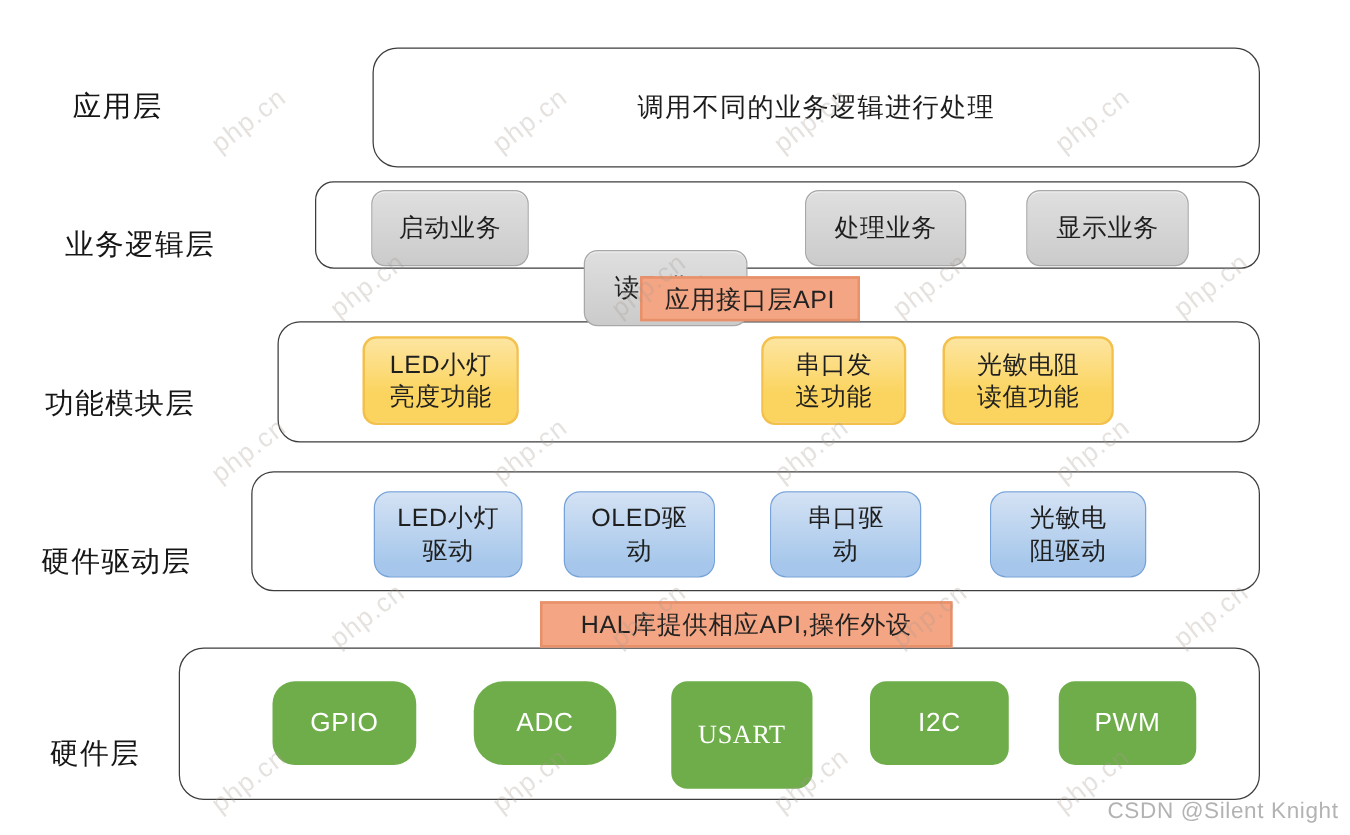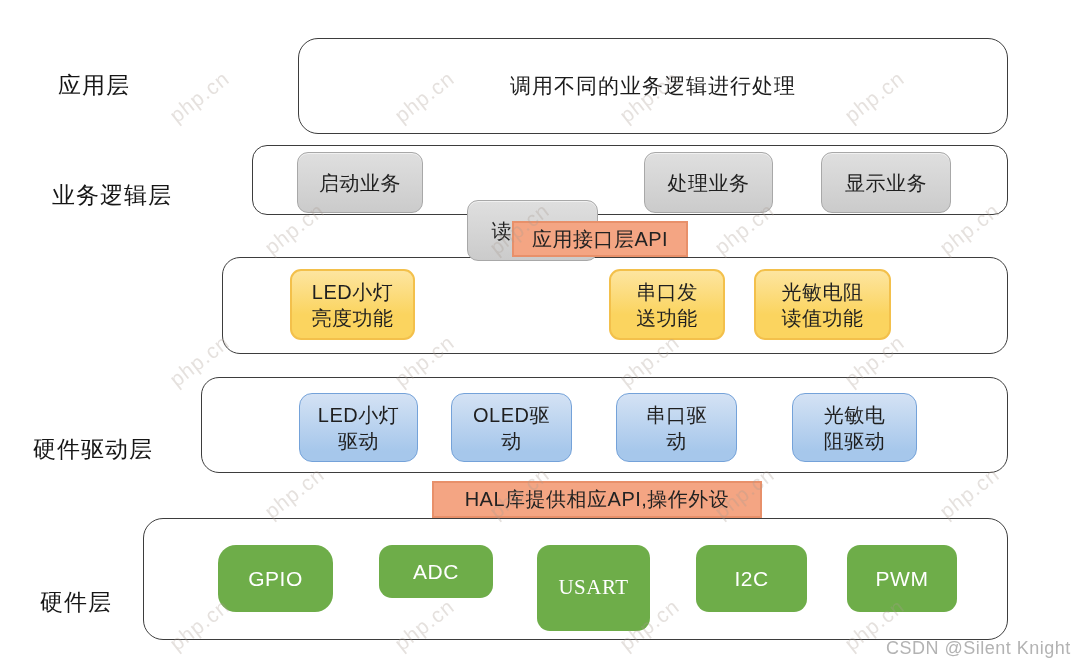--- a/index.html
+++ b/index.html
@@ -93,20 +93,21 @@
   }
   #wm-layer { position:absolute; inset:0; pointer-events:none; }
 </style>
 </head>
 <body>
 
 <div id="canvas">
 
   <div class="layer-label" style="left:58px;top:70px;">应用层</div>
   <div class="layer-label" style="left:52px;top:180px;">业务逻辑层</div>
+  <div class="layer-label" style="left:36px;top:307px;">功能模块层</div>
   <div class="layer-label" style="left:33px;top:434px;">硬件驱动层</div>
   <div class="layer-label" style="left:40px;top:587px;">硬件层</div>
 
   <div class="band" style="left:298px;top:38px;width:710px;height:96px;border-radius:20px;"></div>
   <div class="band" style="left:252px;top:145px;width:756px;height:70px;border-radius:15px;"></div>
   <div class="band" style="left:222px;top:257px;width:786px;height:97px;"></div>
   <div class="band" style="left:201px;top:377px;width:807px;height:96px;"></div>
   <div class="band" style="left:143px;top:518px;width:865px;height:122px;border-radius:20px;"></div>
 
   <div class="band-inner-text" style="left:298px;top:38px;width:710px;height:96px;">调用不同的业务逻辑进行处理</div>
@@ -130,21 +131,21 @@
   <div class="chip blue" style="left:451px;top:393px;width:121px;height:69px;">OLED驱
 动</div>
   <div class="chip blue" style="left:616px;top:393px;width:121px;height:69px;">串口驱
 动</div>
   <div class="chip blue" style="left:792px;top:393px;width:125px;height:69px;">光敏电
 阻驱动</div>
 
   <div class="connector" style="left:432px;top:481px;width:330px;height:37px;">HAL库提供相应API,操作外设</div>
 
   <div class="chip green" style="left:218px;top:545px;width:115px;height:67px;border-radius:18px;">GPIO</div>
-  <div class="chip green" style="left:379px;top:545px;width:114px;height:53px;">ADC</div>
+  <div class="chip green" style="left:379px;top:545px;width:114px;height:67px;border-radius:24px;">ADC</div>
   <div class="chip green" style="left:537px;top:545px;width:113px;height:86px;font-family:Liberation Serif, serif;">USART</div>
   <div class="chip green" style="left:684px;top:545px;width:111px;height:67px;margin-left:12px;">I2C</div>
   <div class="chip green" style="left:847px;top:545px;width:110px;height:67px;">PWM</div>
 
   <div id="wm-layer">
       <span class="wm" style="left: 165px; top: 85px;">php.cn</span>
       <span class="wm" style="left: 390px; top: 85px;">php.cn</span>
       <span class="wm" style="left: 615px; top: 85px;">php.cn</span>
       <span class="wm" style="left: 840px; top: 85px;">php.cn</span>
       <span class="wm" style="left: 260px; top: 217px;">php.cn</span>

